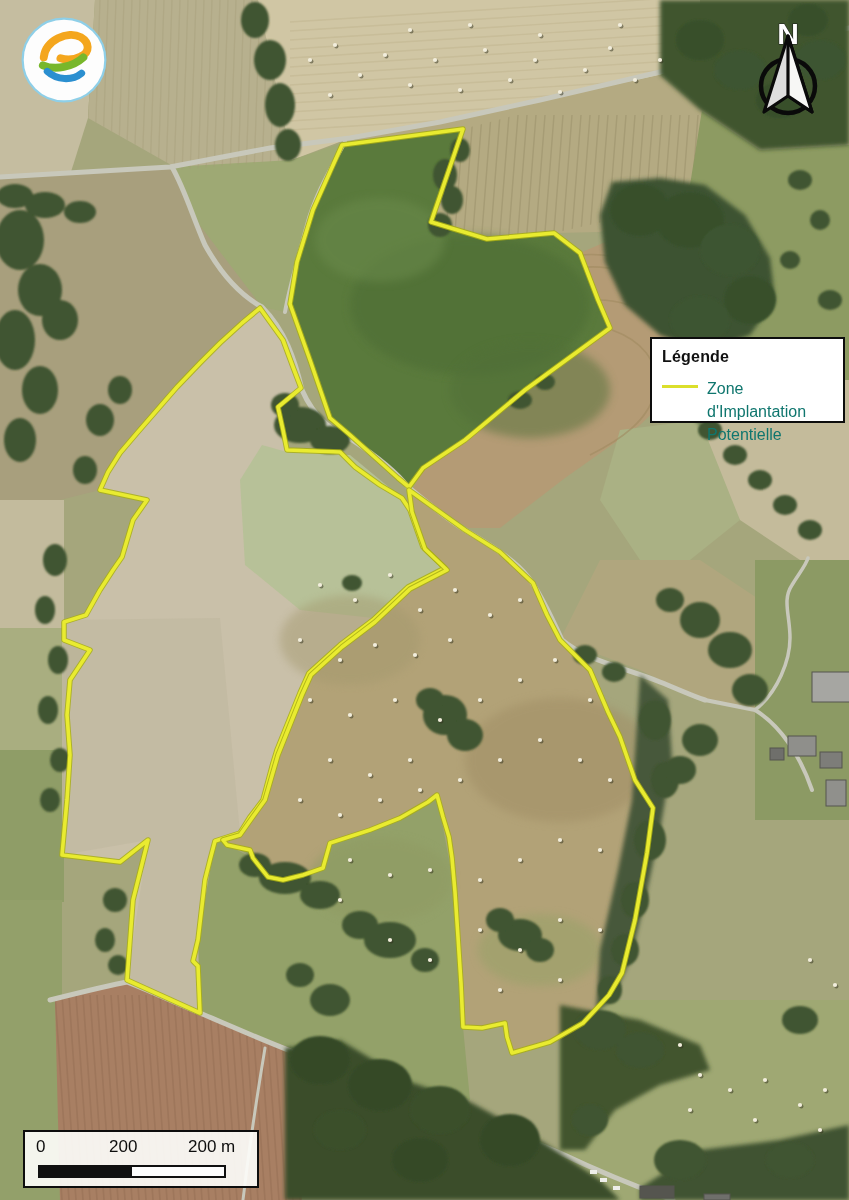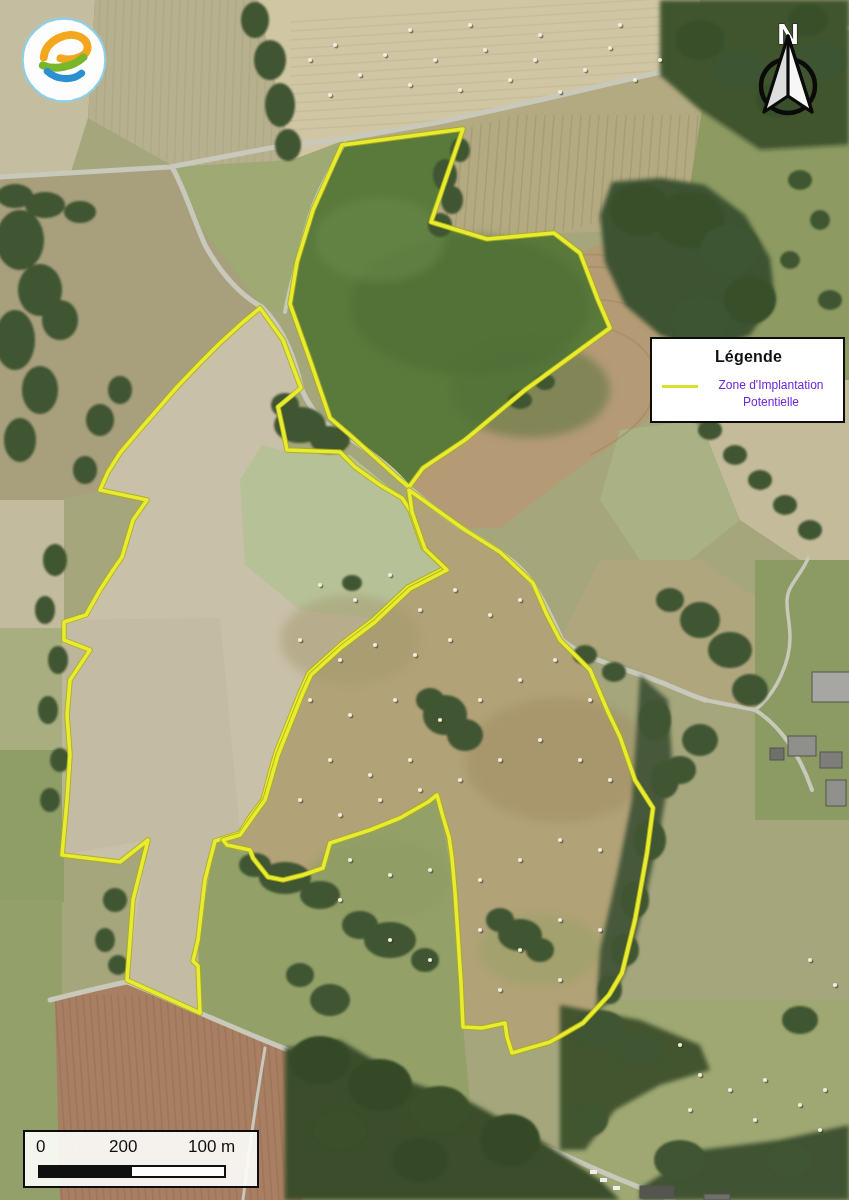--- a/index.html
+++ b/index.html
@@ -7,25 +7,25 @@
          font-family:"Liberation Sans",sans-serif;background:#a5a67c;}
   .stage svg.base{position:absolute;left:0;top:0;}
   
   .logo{position:absolute;left:20px;top:16px;width:88px;height:88px;}
   
   .north{position:absolute;left:747px;top:10px;width:82px;height:112px;}
   
   .legend{position:absolute;left:650px;top:337px;width:195px;height:86px;
           background:#fff;border:2px solid #0d0d0d;box-sizing:border-box;
           padding:6px 8px 6px 10px;}
-  .legend h3{margin:3px 0 11px 0;text-align:center;font-size:16px;color:#111;
+  .legend h3{margin:3px 0 11px 0;font-size:16px;color:#111;
              font-weight:bold;letter-spacing:.2px;}
   .legend .row{display:flex;align-items:flex-start;gap:9px;}
   .legend .swatch{width:36px;height:3px;margin-top:8px;flex:none;background:#dbdf2b;}
-  .legend .lbl{font-size:12px;line-height:1.45;color:#6d28d9;text-align:center;}
+  .legend .lbl{font-size:16px;line-height:1.45;color:#0f766e;}
   
   .scalebar{position:absolute;left:23px;top:1130px;width:236px;height:58px;
             background:rgba(252,252,249,.92);border:2px solid #0d0d0d;box-sizing:border-box;}
   .scalebar .tick{position:absolute;top:5px;font-size:17px;color:#0e0e0e;}
   .scalebar .t0{left:11px;} .scalebar .t100{left:84px;} .scalebar .t200{left:163px;}
   .scalebar .bar{position:absolute;left:13px;top:33px;width:184px;height:9px;
                  border:2px solid #101010;background:#fdfdfd;display:flex;box-sizing:content-box;}
   .scalebar .seg-black{width:50%;height:100%;background:#101010;}
   .scalebar .seg-white{width:50%;height:100%;background:#fdfdfd;}
 </style>
@@ -559,20 +559,20 @@
     <h3>Légende</h3>
     <div class="row">
       <span class="swatch" id="legend-swatch" style="background: rgb(219, 223, 43);"></span>
       <span class="lbl">Zone d'Implantation Potentielle</span>
     </div>
   </div>
 
   <div class="scalebar">
     <span class="tick t0">0</span>
     <span class="tick t100">200</span>
-    <span class="tick t200">100 m</span>
+    <span class="tick t200">200 m</span>
     <div class="bar">
       <div class="seg-black"></div>
       <div class="seg-white"></div>
     </div>
   </div>
 
 </div>
 
 </body></html>

